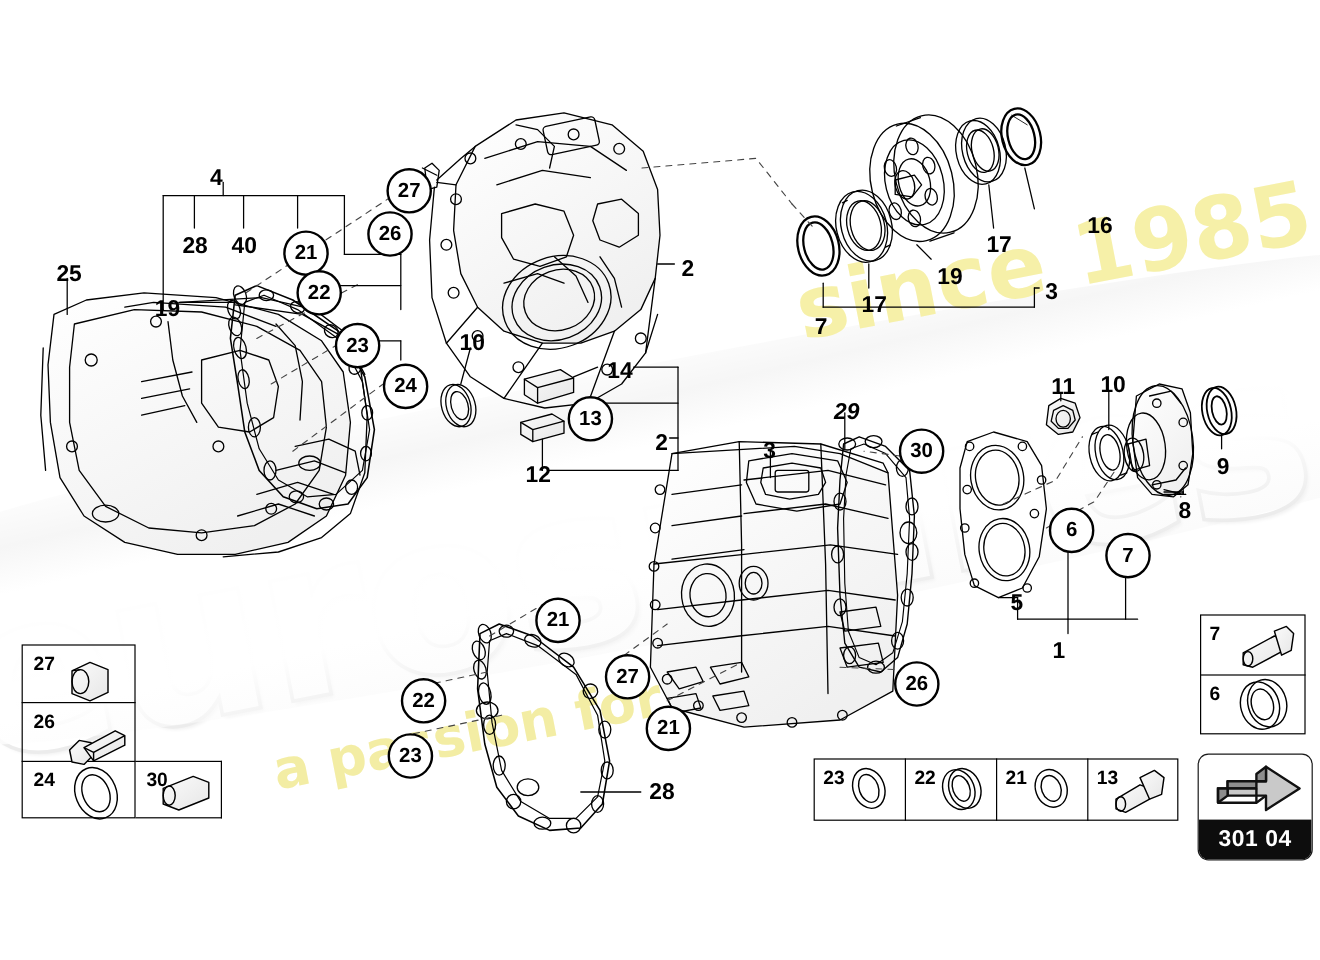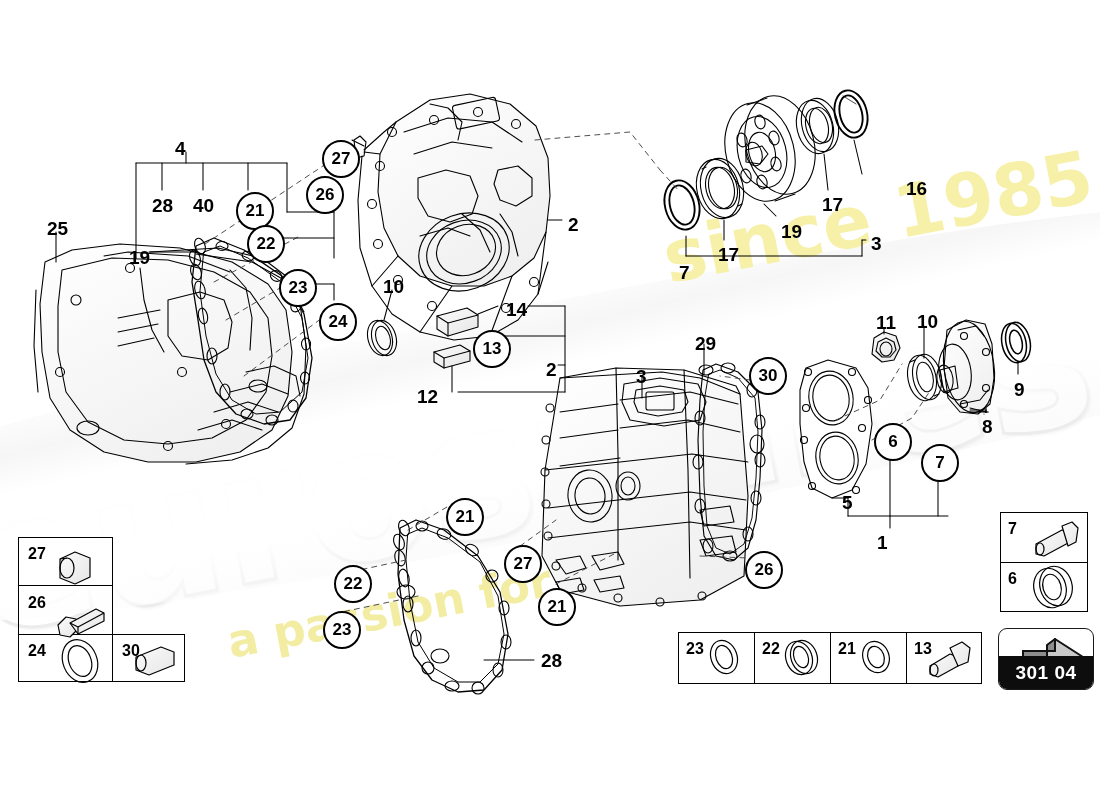--- a/index.html
+++ b/index.html
@@ -116,21 +116,21 @@
     color: #000;
     font-family: "Liberation Sans", sans-serif;
   }
 
   
   #badge {
     position: absolute;
     left: 998px;
     top: 628px;
     width: 96px;
-    height: 62px;
+    height: 89px;
     background: #fff;
     border-radius: 9px;
     border: 1.3px solid #1a1a1a;
     overflow: hidden;
     box-sizing: border-box;
   }
   #badge-icon {
     position: absolute;
     left: 0; top: 0;
     width: 96px;
@@ -693,24 +693,24 @@
 
   <div id="callout-layer">
       <div class="lbl lbl-lg" style="left: 175px; top: 139px;">4</div>
       <div class="lbl lbl-lg" style="left: 152px; top: 196px;">28</div>
       <div class="lbl lbl-lg" style="left: 193px; top: 196px;">40</div>
       <div class="lbl lbl-lg" style="left: 129px; top: 248px;">19</div>
       <div class="lbl lbl-lg" style="left: 47px; top: 219px;">25</div>
       <div class="lbl lbl-lg" style="left: 383px; top: 277px;">10</div>
       <div class="lbl lbl-lg" style="left: 568px; top: 215px;">2</div>
       <div class="lbl lbl-lg" style="left: 506px; top: 300px;">14</div>
-      <div class="lbl lbl-lg" style="left: 417px; top: 387px;">12</div>
+      <div class="lbl lbl-lg" style="left: 438px; top: 387px;">12</div>
       <div class="lbl lbl-lg" style="left: 546px; top: 360px;">2</div>
       <div class="lbl lbl-lg" style="left: 636px; top: 367px;">3</div>
-      <div class="lbl lbl-lg" style="left: 695px; top: 334px;">29</div>
+      <div class="lbl lbl-lg" style="left: 695px; top: 334px; font-style: italic;">29</div>
       <div class="lbl lbl-lg" style="left: 541px; top: 651px;">28</div>
       <div class="lbl lbl-lg" style="left: 679px; top: 263px;">7</div>
       <div class="lbl lbl-lg" style="left: 718px; top: 245px;">17</div>
       <div class="lbl lbl-lg" style="left: 781px; top: 222px;">19</div>
       <div class="lbl lbl-lg" style="left: 822px; top: 195px;">17</div>
       <div class="lbl lbl-lg" style="left: 858px; top: 179px; margin-left: 48px;">16</div>
       <div class="lbl lbl-lg" style="left: 871px; top: 234px;">3</div>
       <div class="lbl lbl-lg" style="left: 876px; top: 313px;">11</div>
       <div class="lbl lbl-lg" style="left: 917px; top: 312px;">10</div>
       <div class="lbl lbl-lg" style="left: 982px; top: 417px;">8</div>

